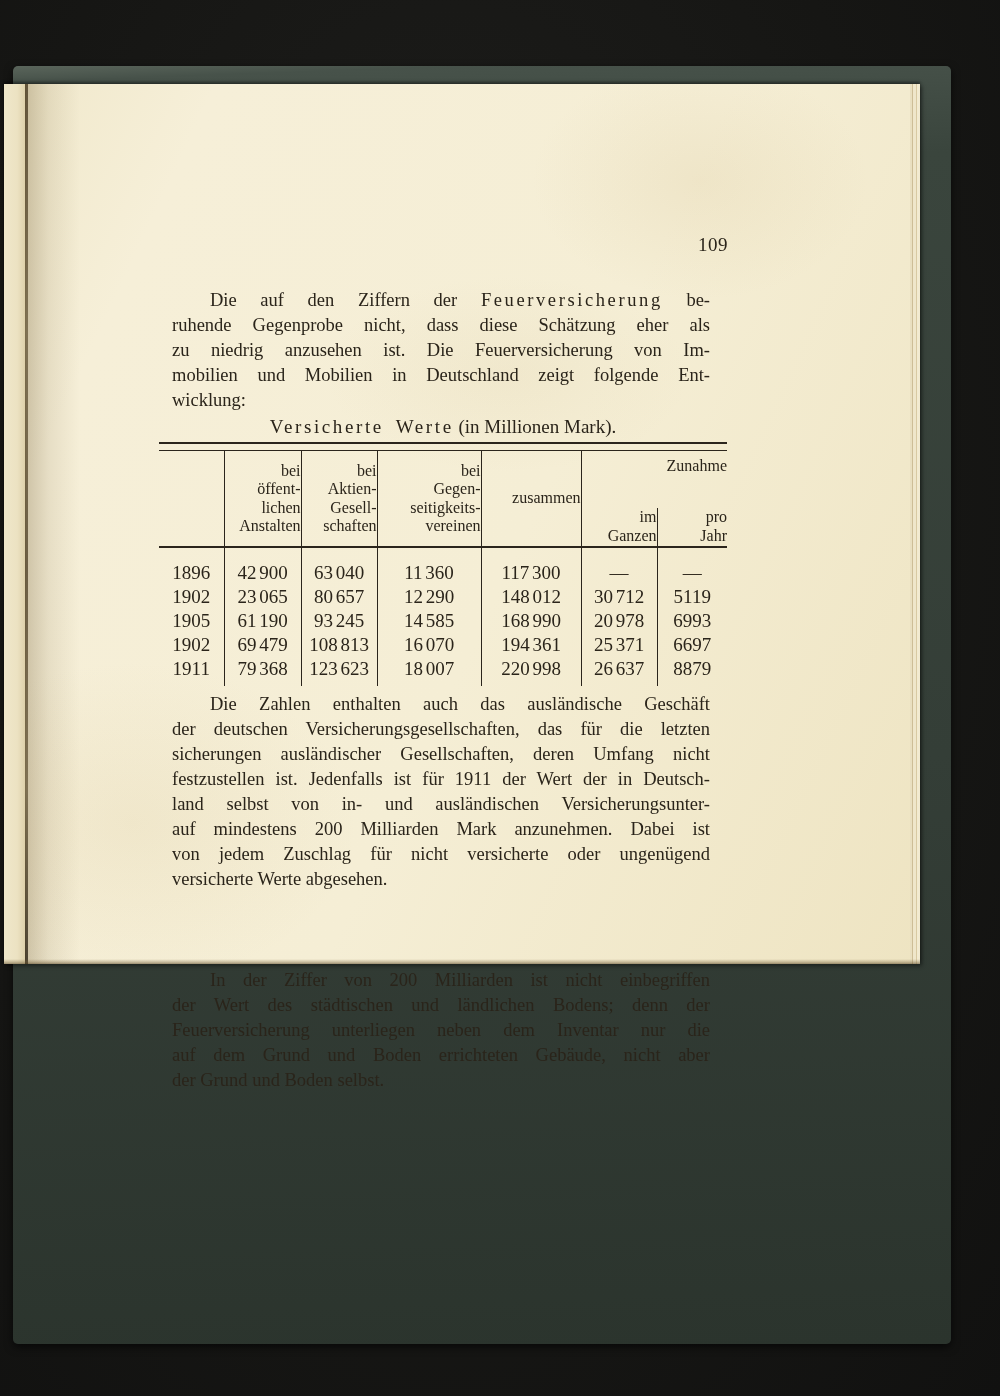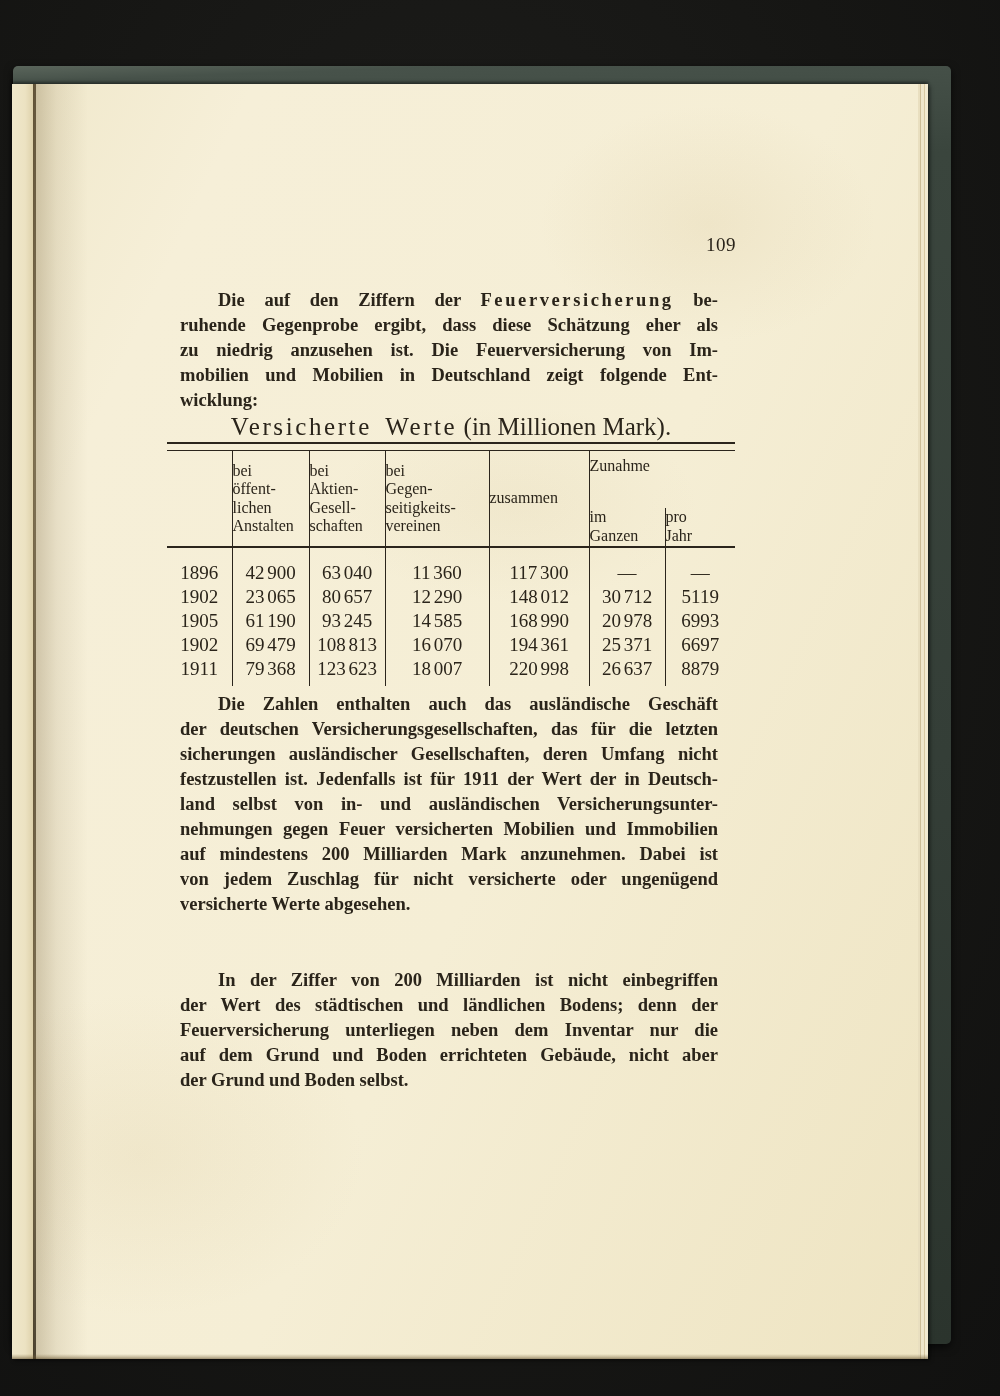--- a/index.html
+++ b/index.html
@@ -12,21 +12,21 @@
     background:radial-gradient(ellipse at 45% 35%, #1e1e1c 0%, #161614 60%, #111110 100%);
     font-family:"Liberation Serif","DejaVu Serif",serif;
   }
   .cover{
     position:absolute;left:13px;top:66px;width:938px;height:1278px;
     background:linear-gradient(178deg,#5a655b 0%,#47524a 1.2%,#3a453d 9%,#343e37 55%,#2b342d 100%);
     border-radius:5px;
     box-shadow:0 3px 8px rgba(0,0,0,.65);
   }
   .page{
-    position:absolute;left:12px;top:84px;width:916px;height:1275px;
+    position:absolute;left:4px;top:84px;width:916px;height:880px;
     background-image:
       radial-gradient(ellipse 240px 170px at 76% 11%, rgba(214,194,148,.20), transparent 70%),
       radial-gradient(ellipse 320px 230px at 14% 84%, rgba(210,190,140,.16), transparent 70%),
       radial-gradient(ellipse 260px 140px at 55% 33%, rgba(205,186,138,.12), transparent 70%),
       linear-gradient(115deg,#f0e8cb 0%,#f6efd8 16%,#f5eed5 55%,#eee4c2 100%);
     box-shadow:0 -2px 3px rgba(0,0,0,.45), 2px 2px 4px rgba(0,0,0,.4);
     color:var(--ink);
   }
   .left-sliver{
     position:absolute;left:0;top:0;bottom:0;width:22px;
@@ -52,39 +52,39 @@
   .pagenum{
     position:absolute;left:664px;top:150px;width:60px;
     font-size:19px;text-align:right;letter-spacing:.5px;
   }
   .para{position:absolute;width:538px;font-size:18.5px;}
   .p1{left:168px;top:204px;}
   .p2{left:168px;top:608px;}
   .p3{left:168px;top:884px;}
   .line{
     line-height:25px;height:25px;white-space:nowrap;
-    text-align:justify;text-align-last:justify;font-weight:bold;
+    text-align:justify;text-align-last:justify;
   }
   .line.last{text-align-last:left;}
   .para .line:first-child{padding-left:38px;}
   .sperr{letter-spacing:2.6px;word-spacing:5px;}
   .table-title{
     position:absolute;left:155px;top:330px;width:568px;
-    font-size:25px;text-align:center;line-height:25px;white-space:nowrap;
+    font-size:19px;text-align:center;line-height:25px;white-space:nowrap;
   }
   .table-wrap{position:absolute;left:155px;top:358px;width:568px;}
   .rule-double{
     height:6px;border-top:2.6px solid var(--rule);border-bottom:1.8px solid var(--rule);
   }
   table.vtable{
     width:568px;border-collapse:collapse;table-layout:fixed;color:var(--ink);
   }
   .vtable td{padding:0;font-weight:normal;}
   .vtable thead td{
-    font-size:16px;line-height:18.5px;text-align:left;
+    font-size:16px;line-height:18.5px;text-align:right;
     border-right:1.6px solid var(--rule);white-space:pre-line;vertical-align:middle;
   }
   .vtable thead tr.h1{height:57px;}
   .vtable thead tr.h2{height:22px;}
   .vtable thead td.hgroup{vertical-align:top;padding-top:6px;border-right:none;}
   .vtable thead td.hsub{vertical-align:bottom;padding-bottom:1px;}
   .vtable thead td.hsub-last{border-right:none;}
   .vtable tbody td{
     font-size:19px;height:24px;line-height:24px;text-align:center;
     border-right:1.6px solid var(--rule);
@@ -103,21 +103,21 @@
   <div class="left-sliver"></div>
   <div class="crease"></div>
   <div class="gutter-shade"></div>
   <div class="edge-right"></div>
   <div class="edge-bottom"></div>
 
   <div class="pagenum">109</div>
 
   <div class="para p1">
       <div class="line"><span>Die auf den Ziffern der </span><span class="sperr">Feuerversicherung</span><span> be-</span></div>
-      <div class="line">ruhende Gegenprobe ergibt, dass diese Schätzung eher als</div>
+      <div class="line">ruhende Gegenprobe nicht, dass diese Schätzung eher als</div>
       <div class="line">zu niedrig anzusehen ist. Die Feuerversicherung von Im-</div>
       <div class="line">mobilien und Mobilien in Deutschland zeigt folgende Ent-</div>
       <div class="line last">wicklung:</div>
     </div>
 
   <div class="table-title"><span class="sperr">Versicherte Werte</span><span> (in Millionen Mark).</span></div>
 
   <div class="table-wrap">
     <div class="rule-double"></div>
     <table class="vtable">
@@ -204,21 +204,20 @@
         </tbody>
     </table>
   </div>
 
   <div class="para p2">
       <div class="line">Die Zahlen enthalten auch das ausländische Geschäft</div>
       <div class="line">der deutschen Versicherungsgesellschaften, das für die letzten</div>
       <div class="line">sicherungen ausländischer Gesellschaften, deren Umfang nicht</div>
       <div class="line">festzustellen ist. Jedenfalls ist für 1911 der Wert der in Deutsch-</div>
       <div class="line">land selbst von in- und ausländischen Versicherungsunter-</div>
-      <div class="line">nehmungen gegen Feuer versicherten Mobilien und Immobilien</div>
       <div class="line">auf mindestens 200 Milliarden Mark anzunehmen. Dabei ist</div>
       <div class="line">von jedem Zuschlag für nicht versicherte oder ungenügend</div>
       <div class="line last">versicherte Werte abgesehen.</div>
     </div>
   <div class="para p3">
       <div class="line">In der Ziffer von 200 Milliarden ist nicht einbegriffen</div>
       <div class="line">der Wert des städtischen und ländlichen Bodens; denn der</div>
       <div class="line">Feuerversicherung unterliegen neben dem Inventar nur die</div>
       <div class="line">auf dem Grund und Boden errichteten Gebäude, nicht aber</div>
       <div class="line last">der Grund und Boden selbst.</div>

